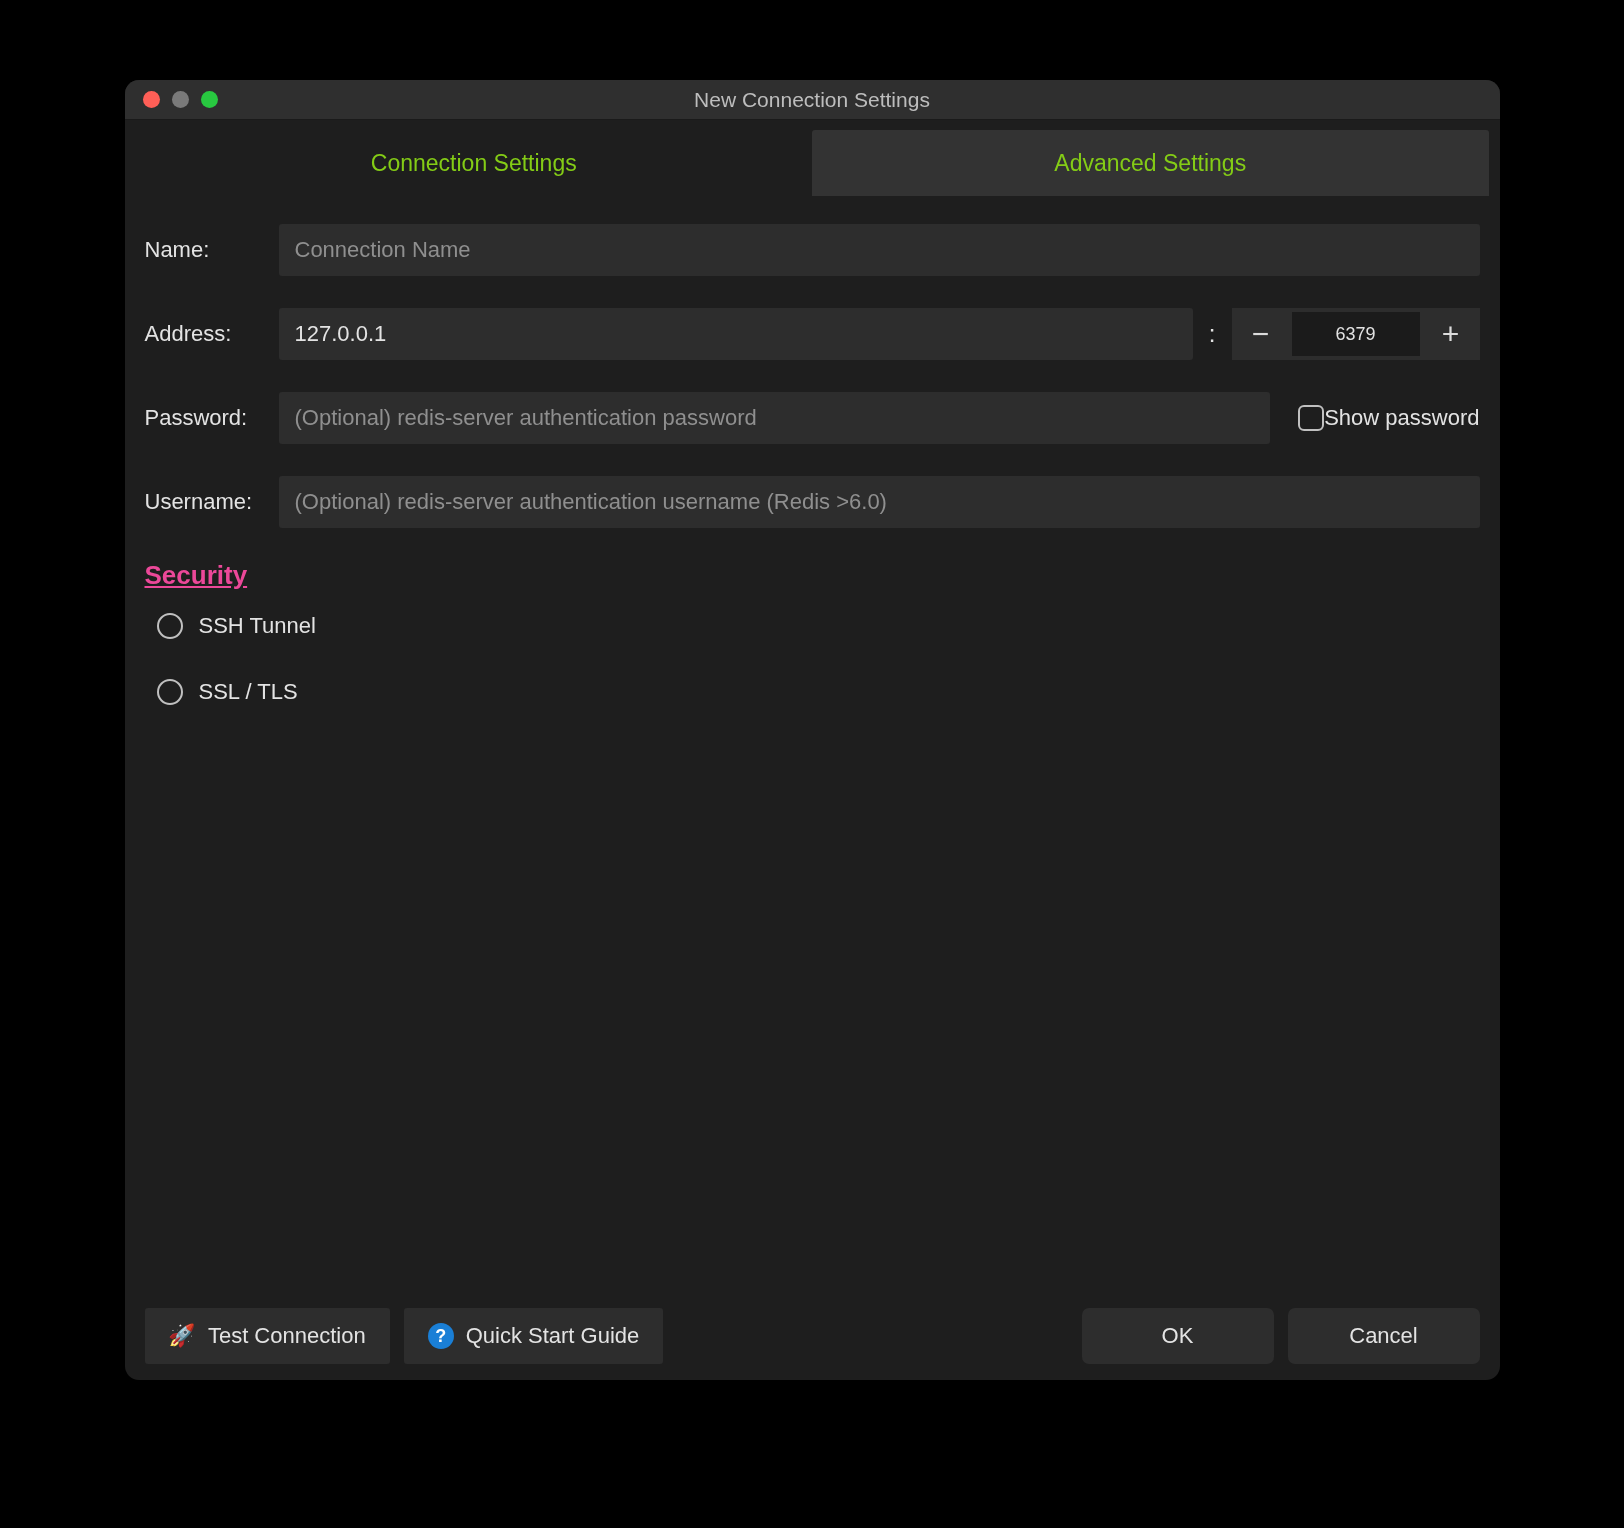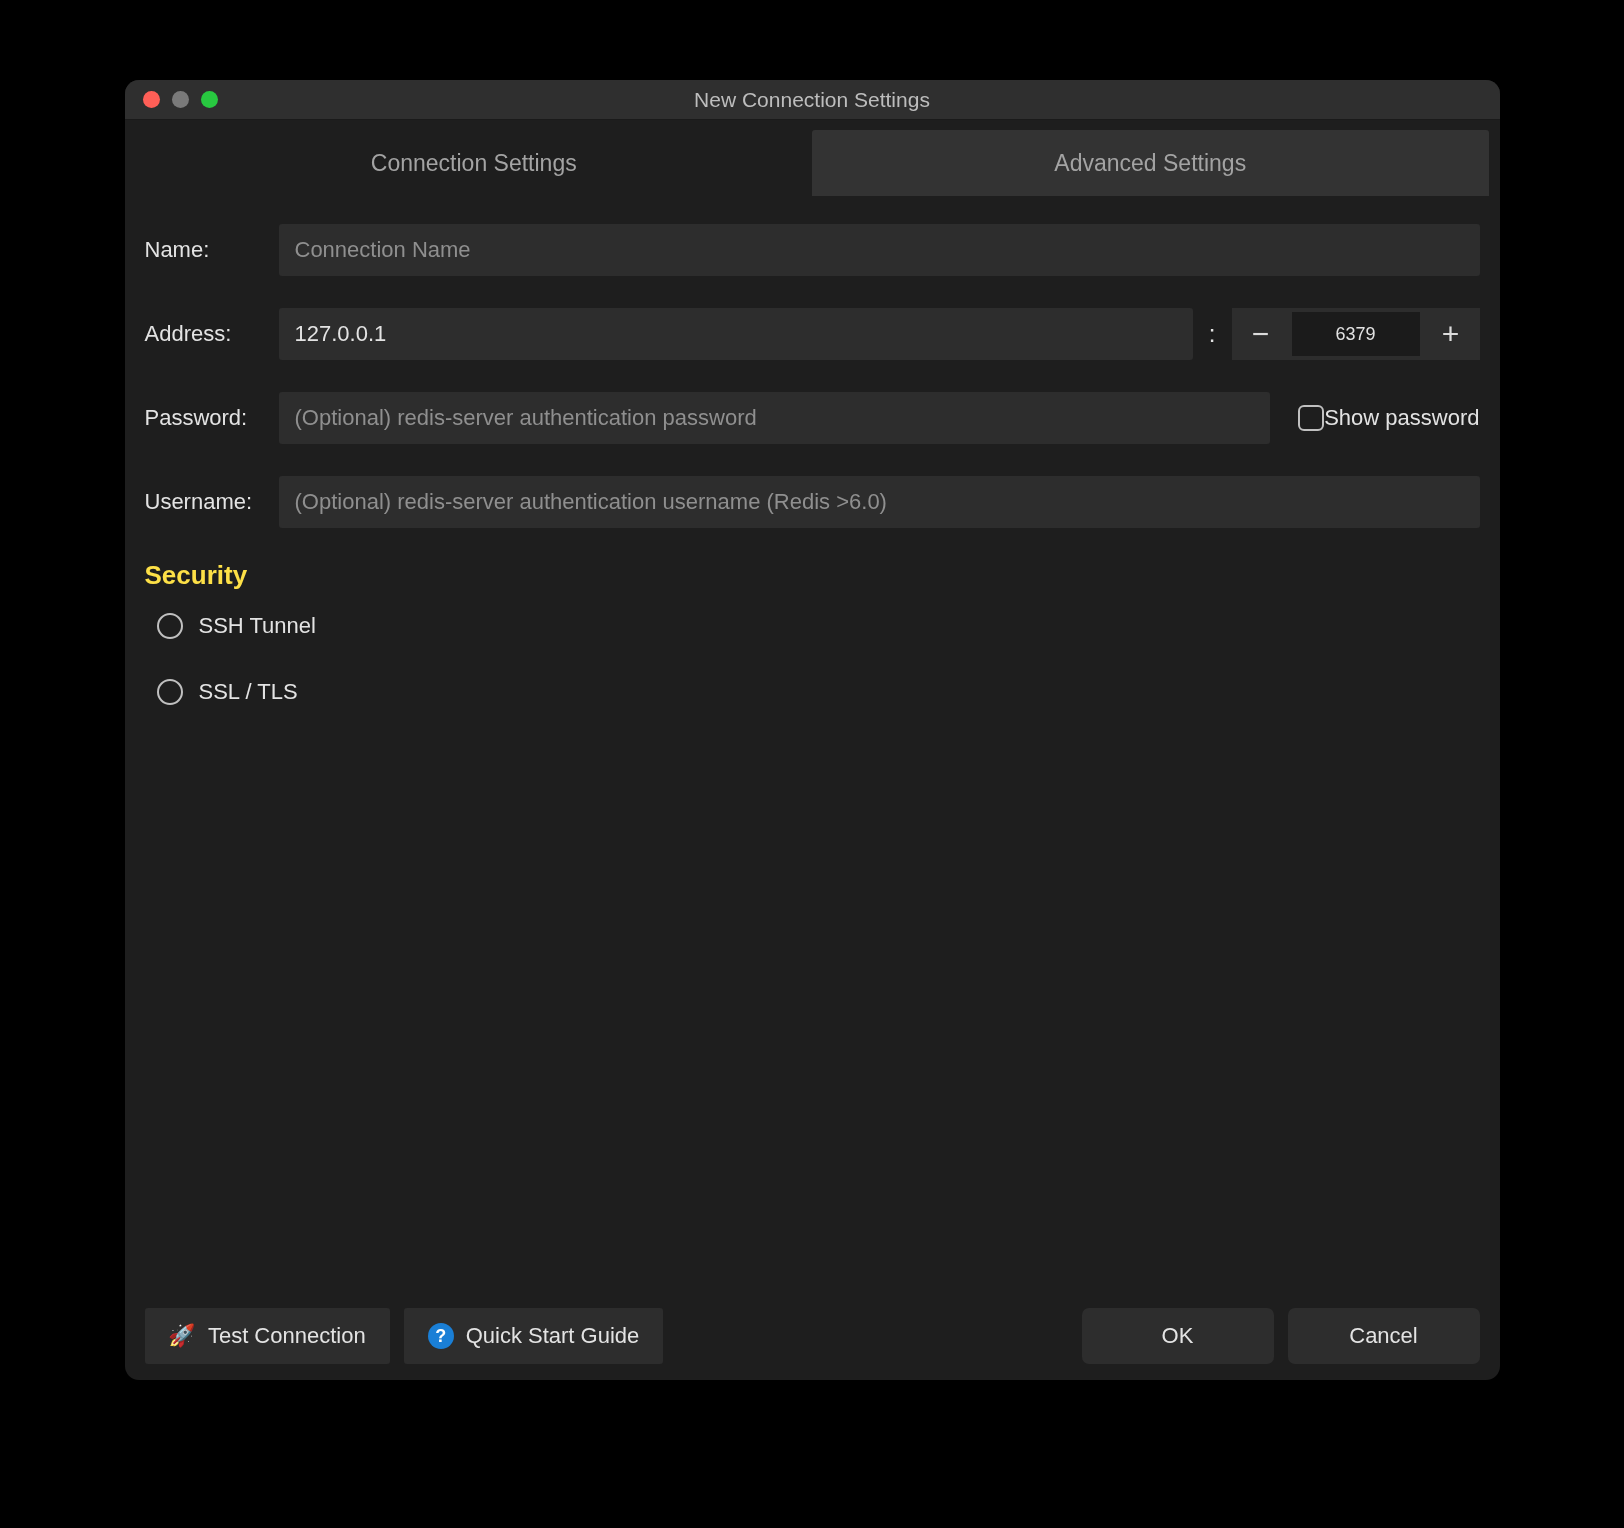--- a/index.html
+++ b/index.html
@@ -52,21 +52,21 @@
       display: flex;
       padding: 10px 11px 0 11px;
       gap: 0;
     }
     .tab {
       flex: 1;
       height: 66px;
       display: flex;
       align-items: center;
       justify-content: center;
-      color: #a3a3a3;
+      color: #84cc16;
       font-size: 23px;
       cursor: pointer;
       border-radius: 3px 3px 0 0;
     }
     .tab.inactive { background: #333333; }
     .tab.active { background: transparent; }
     .content {
       flex: 1;
       padding: 28px 20px 0 20px;
       color: #e3e3e3;
@@ -142,24 +142,25 @@
       border: 2.5px solid #c0c0c0;
       border-radius: 6px;
       background: transparent;
       cursor: pointer;
     }
     .checkbox-label {
       color: #e3e3e3;
       font-size: 22px;
     }
     .section-title {
-      color: #fde047;
+      color: #ec4899;
       font-size: 26px;
       font-weight: 700;
       margin: 18px 0 22px 0;
+      text-decoration: underline;
     }
     .radio-row {
       display: flex;
       align-items: center;
       gap: 16px;
       margin-bottom: 40px;
       margin-left: 12px;
     }
     .radio {
       width: 26px;

